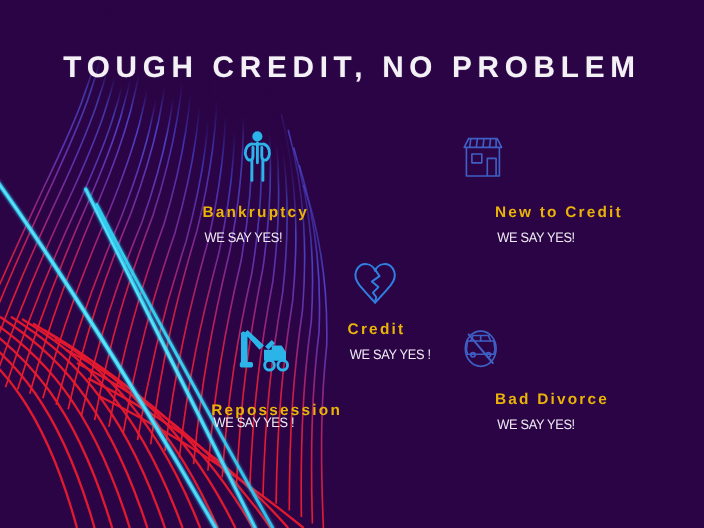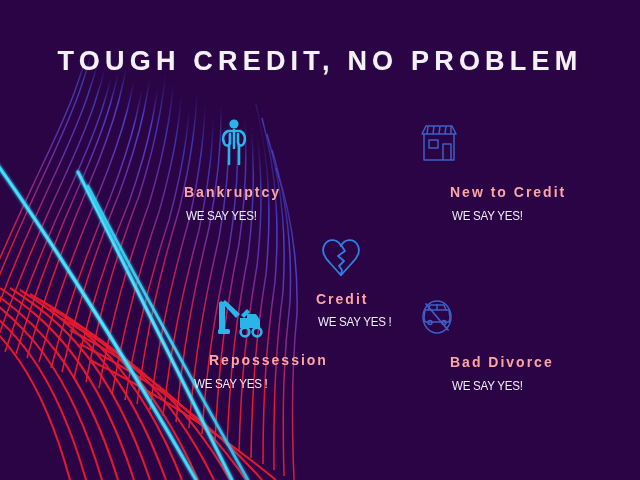--- a/index.html
+++ b/index.html
@@ -57,21 +57,21 @@
     position: absolute;
     display: block;
     line-height: 0;
   }
   .feature .f-title {
     position: absolute;
     white-space: nowrap;
     font-size: 14px;
     font-weight: bold;
     letter-spacing: 2.0px;
-    color: #fca5a5;
+    color: #eab308;
   }
   .feature .f-sub {
     position: absolute;
     white-space: nowrap;
     font-size: 12.5px;
     font-weight: normal;
     letter-spacing: -0.3px;
     color: #f0ecf4;
     transform: scaleX(0.93);
     transform-origin: left center;
@@ -88,21 +88,21 @@
   #feat-newcredit    .f-title   { left: 0px;   top: 66px; }
   #feat-newcredit    .f-sub     { left: 2px;   top: 91px; }
 
   #feat-divorce      { left: 316px; top: 236px; }
   #feat-divorce      .icon-wrap { left: 4px;   top: 0px; }
   #feat-divorce      .f-title   { left: 0px;   top: 55px; }
   #feat-divorce      .f-sub     { left: 2px;   top: 79px; }
 
   #feat-repossession { left: 192px; top: 296px; }
   #feat-repossession .icon-wrap { left: 24px;  top: 0px; }
-  #feat-repossession .f-title   { left: 0px;   top: 56px; margin-left: 17px; }
+  #feat-repossession .f-title   { left: 0px;   top: 68px; }
   #feat-repossession .f-sub     { left: 2px;   top: 81px; }
 
   #feat-badcredit    { left: 450px; top: 298px; }
   #feat-badcredit    .icon-wrap { left: -33px; top: -2px; }
   #feat-badcredit    .f-title   { left: 0px;   top: 56px; }
   #feat-badcredit    .f-sub     { left: 2px;   top: 81px; }
 </style>
 </head>
 <body>
 

